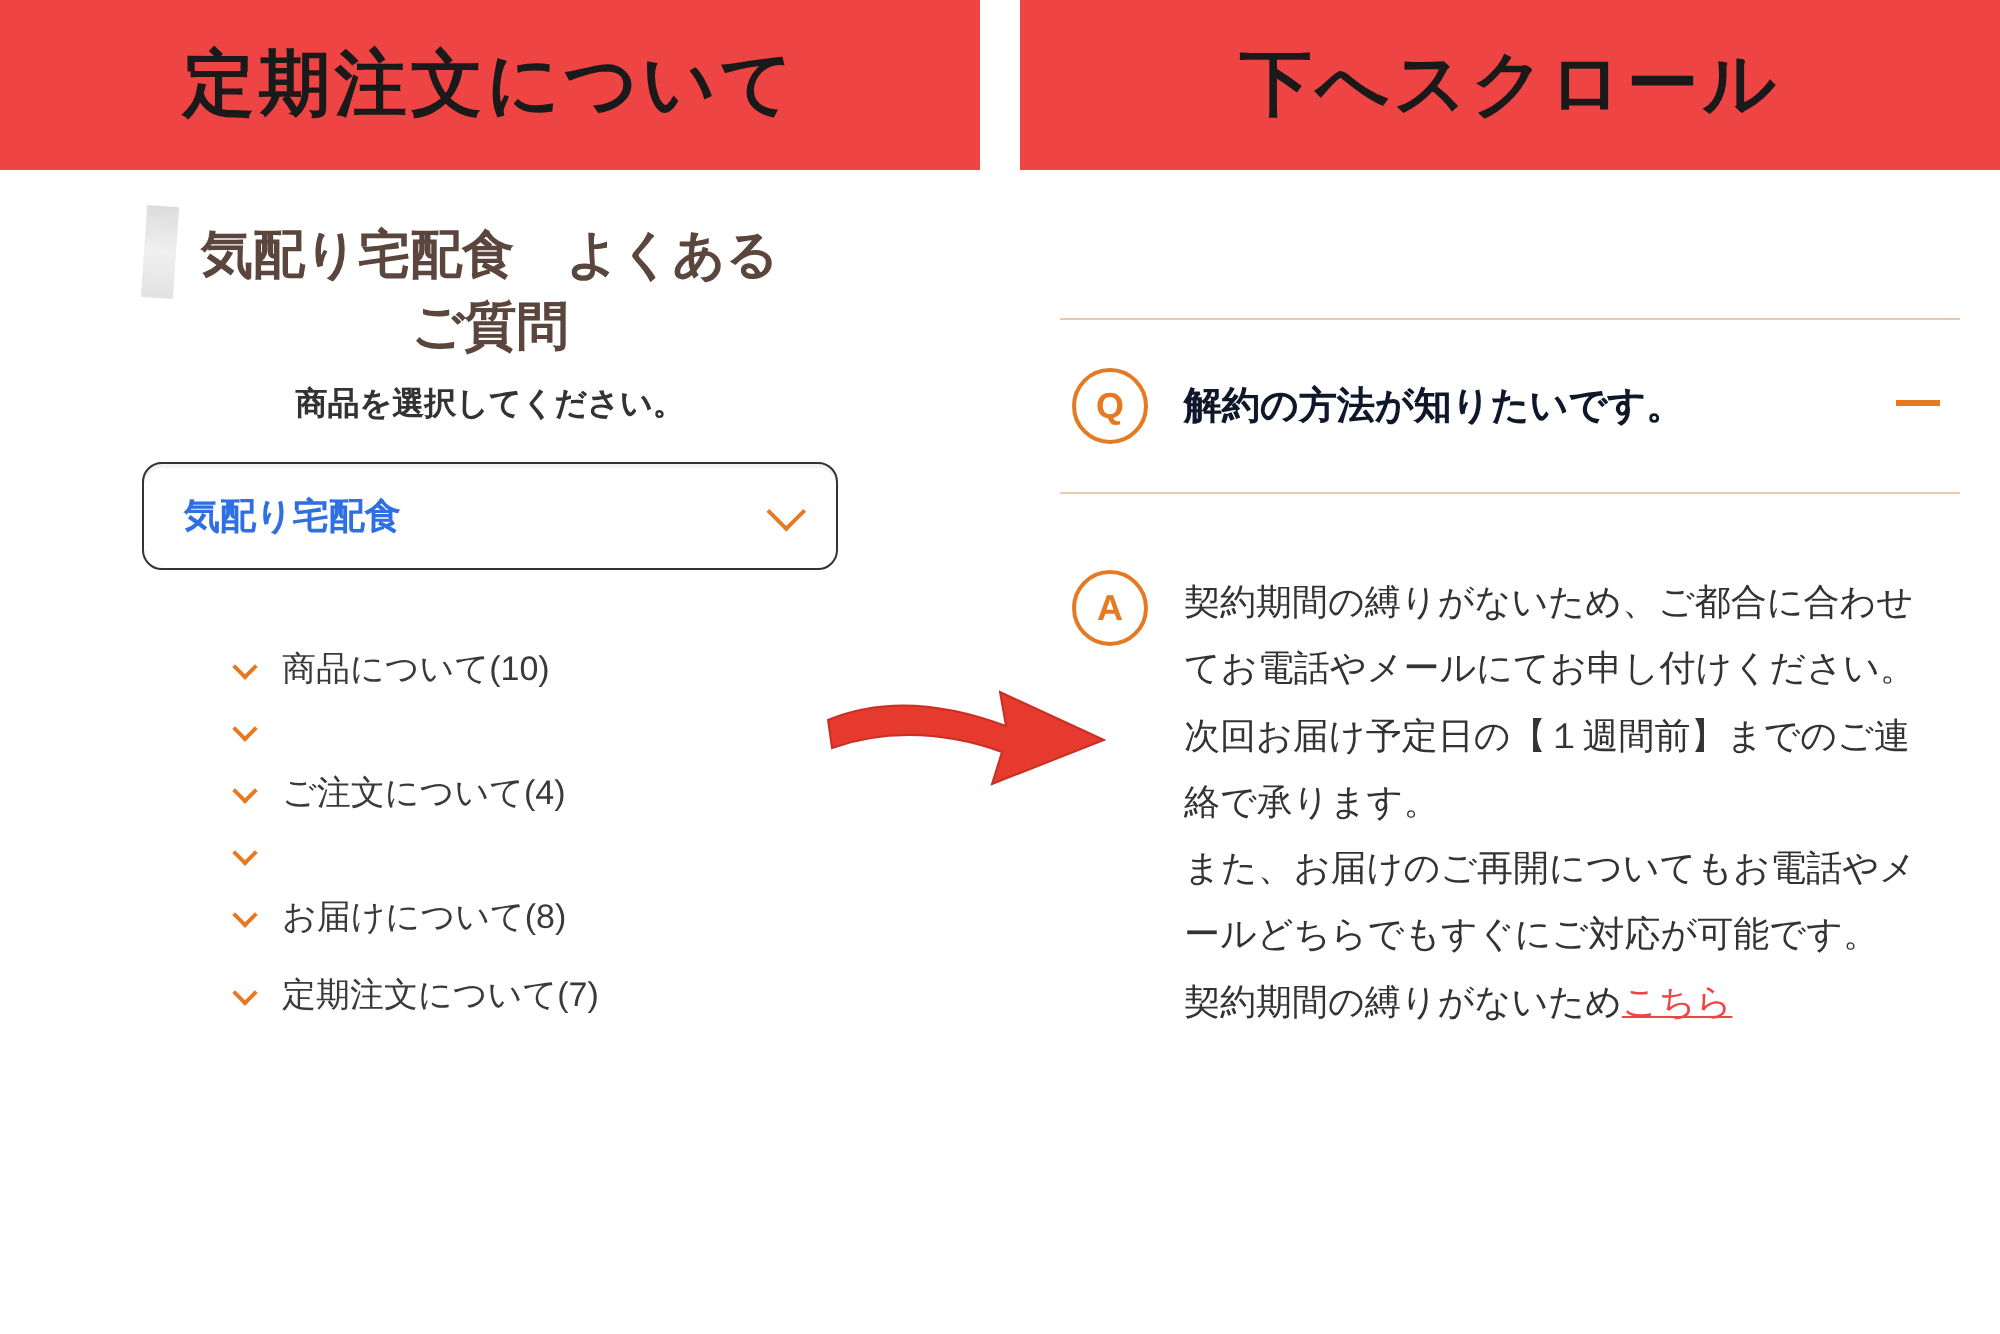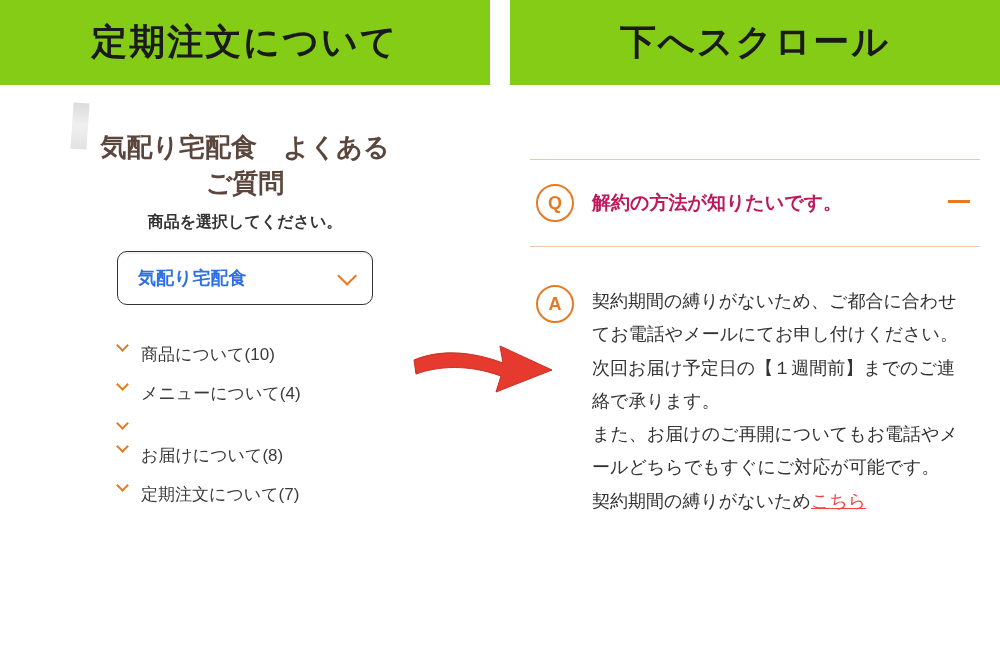--- a/index.html
+++ b/index.html
@@ -15,33 +15,33 @@
       display: flex;
       width: 100%;
       height: 100%;
       gap: 20px;
     }
     .left-panel, .right-panel {
       flex: 1;
       position: relative;
     }
     .header-banner {
-      background: #84cc16;
+      background: #ef4444;
       padding: 18px 20px;
       text-align: center;
     }
     .header-banner h1 {
       font-size: 36px;
       font-weight: 900;
       color: #1a1a1a;
       letter-spacing: 2px;
     }
     .faq-title-area {
       text-align: center;
-      padding: 44px 40px 10px;
+      padding: 24px 40px 10px;
       position: relative;
     }
     .faq-title-icon {
       position: absolute;
       left: 72px;
       top: 18px;
       width: 16px;
       height: 46px;
       background: linear-gradient(180deg,#dcdcdc 0%,#f0f0f0 50%,#e2e2e2 100%);
       transform: rotate(4deg);
@@ -56,21 +56,21 @@
     }
     .select-prompt {
       text-align: center;
       font-size: 16px;
       font-weight: 700;
       color: #333;
       margin-bottom: 18px;
     }
     .product-select {
       margin: 0 auto;
-      width: 256px;
+      width: 348px;
       border: 1.5px solid #333;
       border-radius: 10px;
       box-shadow: inset 0 2px 0 rgba(0,0,0,0.05);
       padding: 14px 20px;
       display: flex;
       align-items: center;
       justify-content: space-between;
       cursor: pointer;
       background: #fff;
     }
@@ -85,20 +85,21 @@
       border-right: 2px solid #e67a22;
       border-bottom: 2px solid #e67a22;
       transform: rotate(45deg) translateY(-3px);
     }
     .category-list {
       margin: 38px 0 0 118px;
       list-style: none;
     }
     .category-list li {
       display: flex;
+      align-items: center;
       margin-bottom: 16px;
       cursor: pointer;
     }
     .cat-chevron {
       width: 9px;
       height: 9px;
       border-right: 2px solid #e67a22;
       border-bottom: 2px solid #e67a22;
       transform: rotate(45deg);
       margin-right: 14px;
@@ -135,21 +136,21 @@
       justify-content: center;
       font-weight: 800;
       font-size: 18px;
       color: #e67a22;
       flex-shrink: 0;
       background: #fff;
     }
     .q-text {
       font-size: 19px;
       font-weight: 800;
-      color: #be185d;
+      color: #0f172a;
       flex: 1;
       padding-top: 6px;
     }
     .collapse-icon {
       width: 22px;
       height: 3px;
       background: #e67a22;
       margin-top: 16px;
       flex-shrink: 0;
     }
@@ -199,21 +200,24 @@
       <span class="chevron-down"></span>
     </div>
 
     <ul class="category-list">
       <li>
         <span class="cat-chevron"></span>
         <span class="cat-label">商品について(10)</span>
       </li>
       <li>
         <span class="cat-chevron"></span>
-        <span class="cat-label">メニューについて(4)</span>
+      </li>
+      <li>
+        <span class="cat-chevron"></span>
+        <span class="cat-label">ご注文について(4)</span>
       </li>
       <li>
         <span class="cat-chevron"></span>
       </li>
       <li>
         <span class="cat-chevron"></span>
         <span class="cat-label">お届けについて(8)</span>
       </li>
       <li>
         <span class="cat-chevron"></span>

